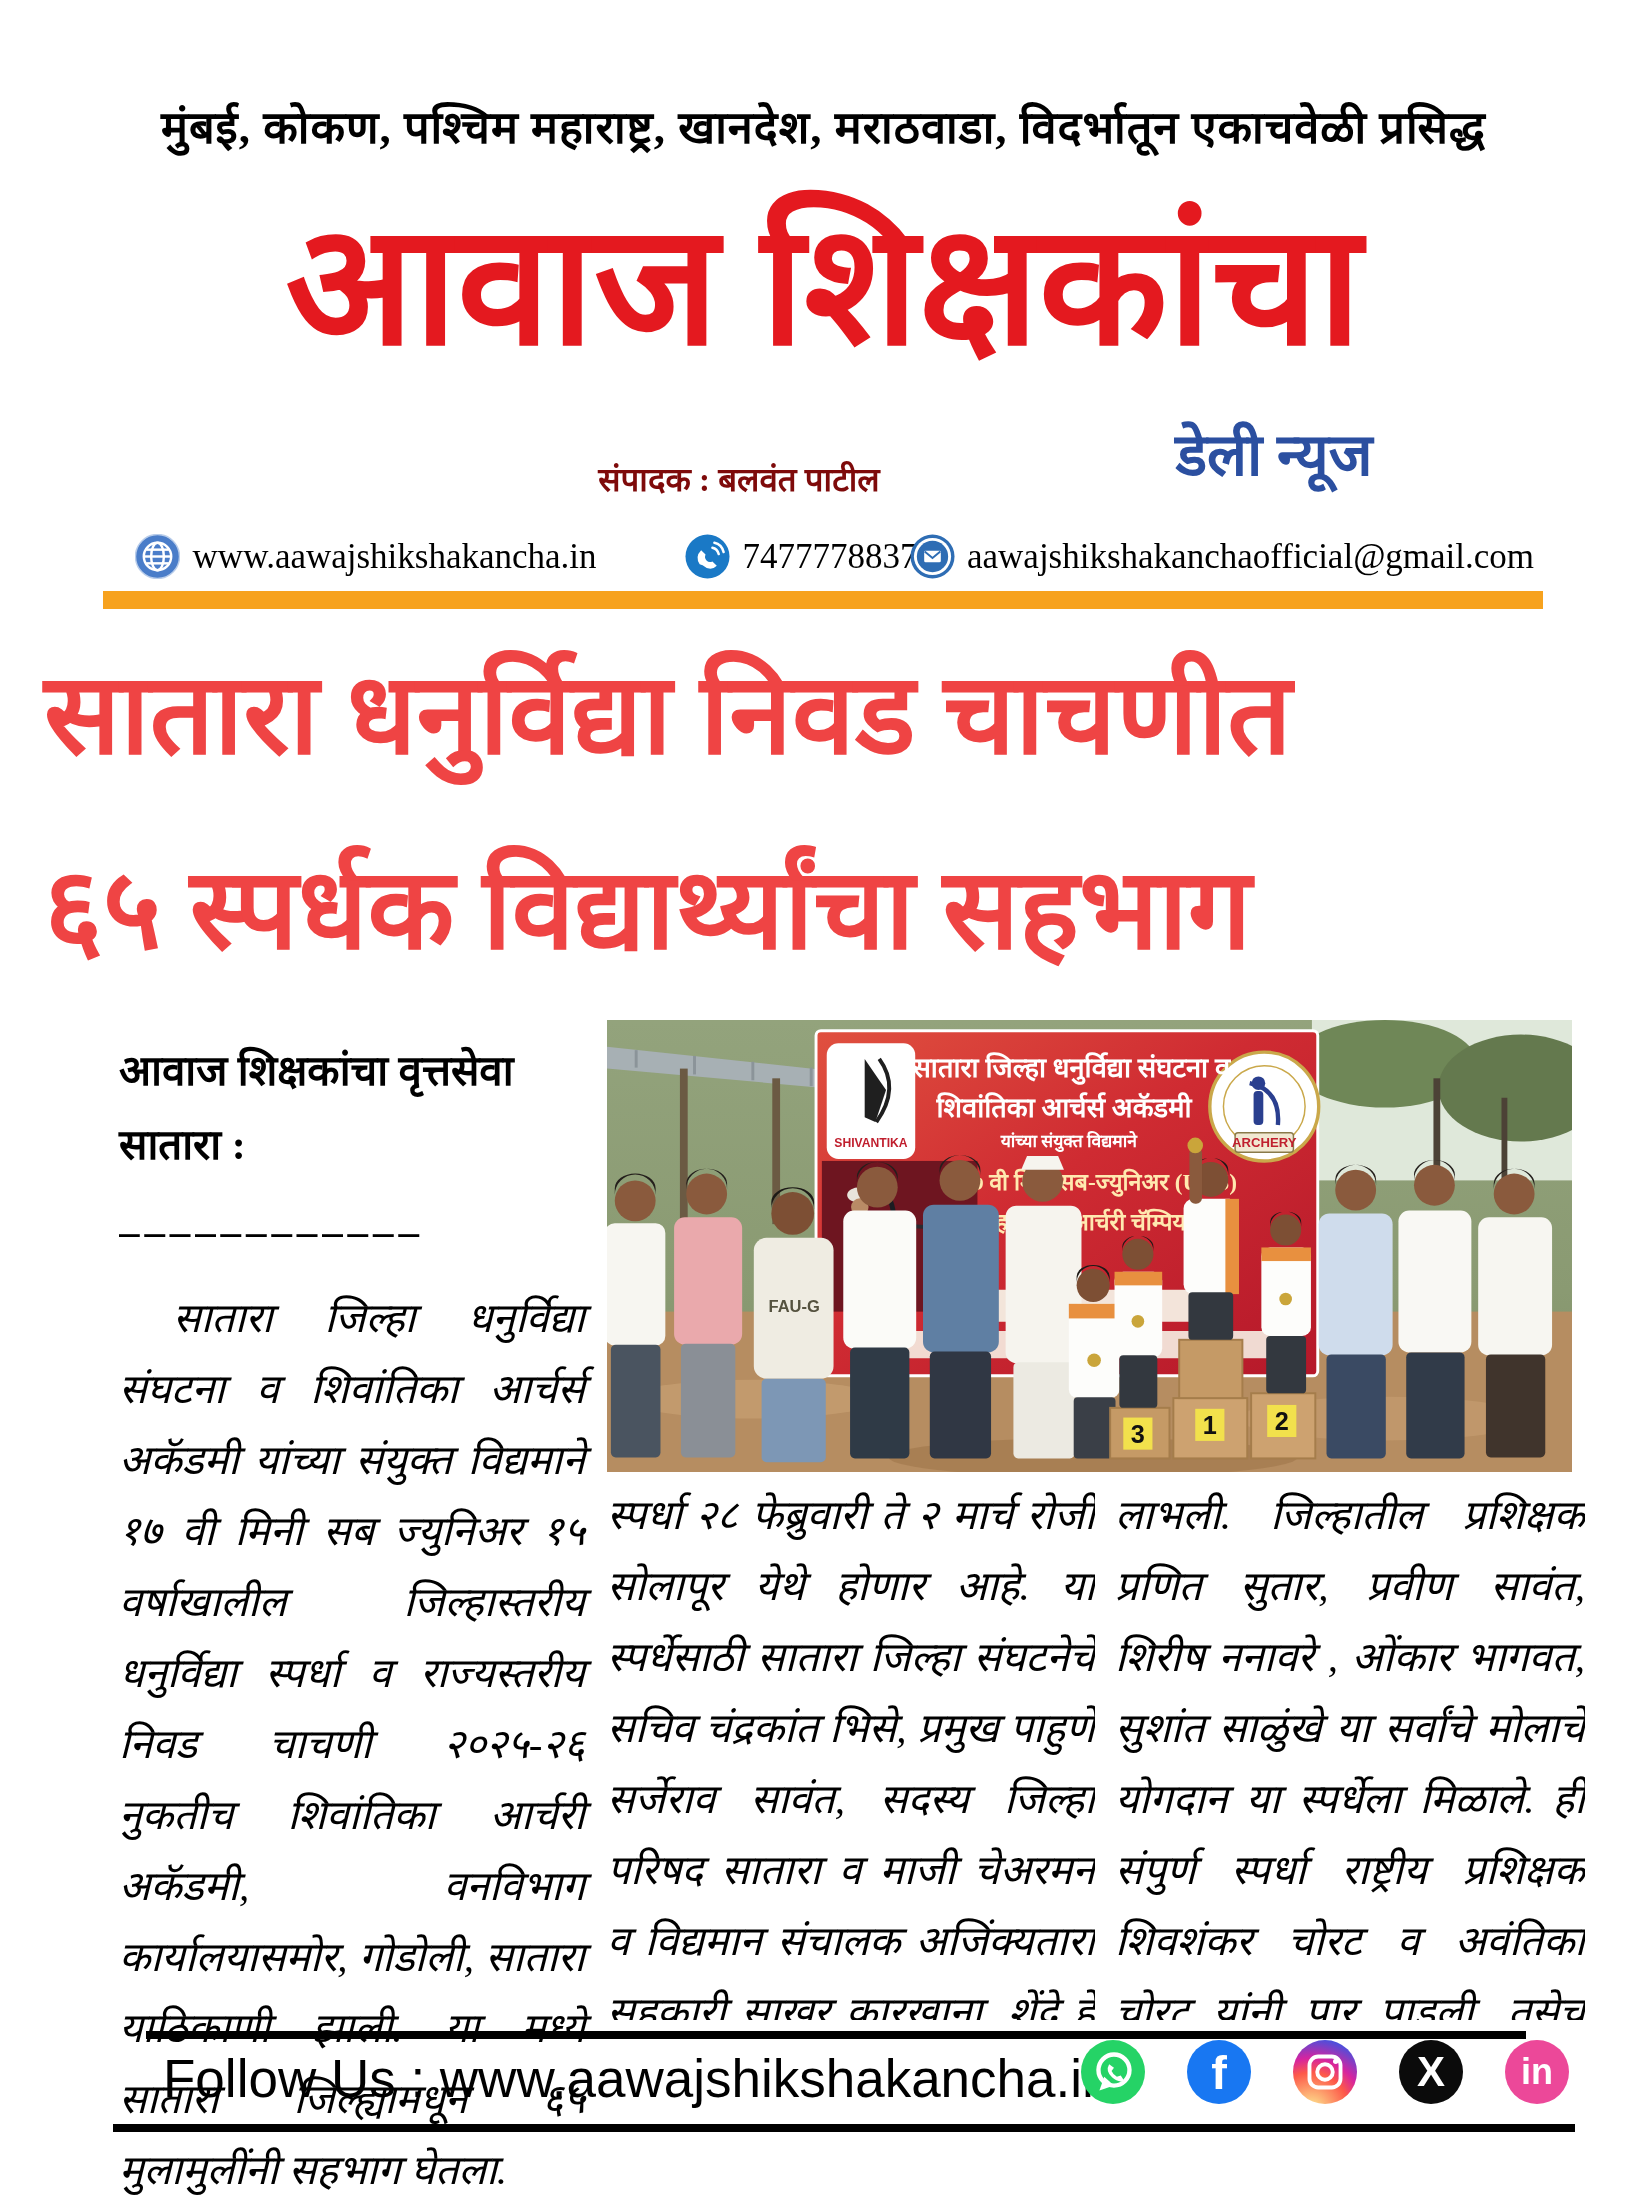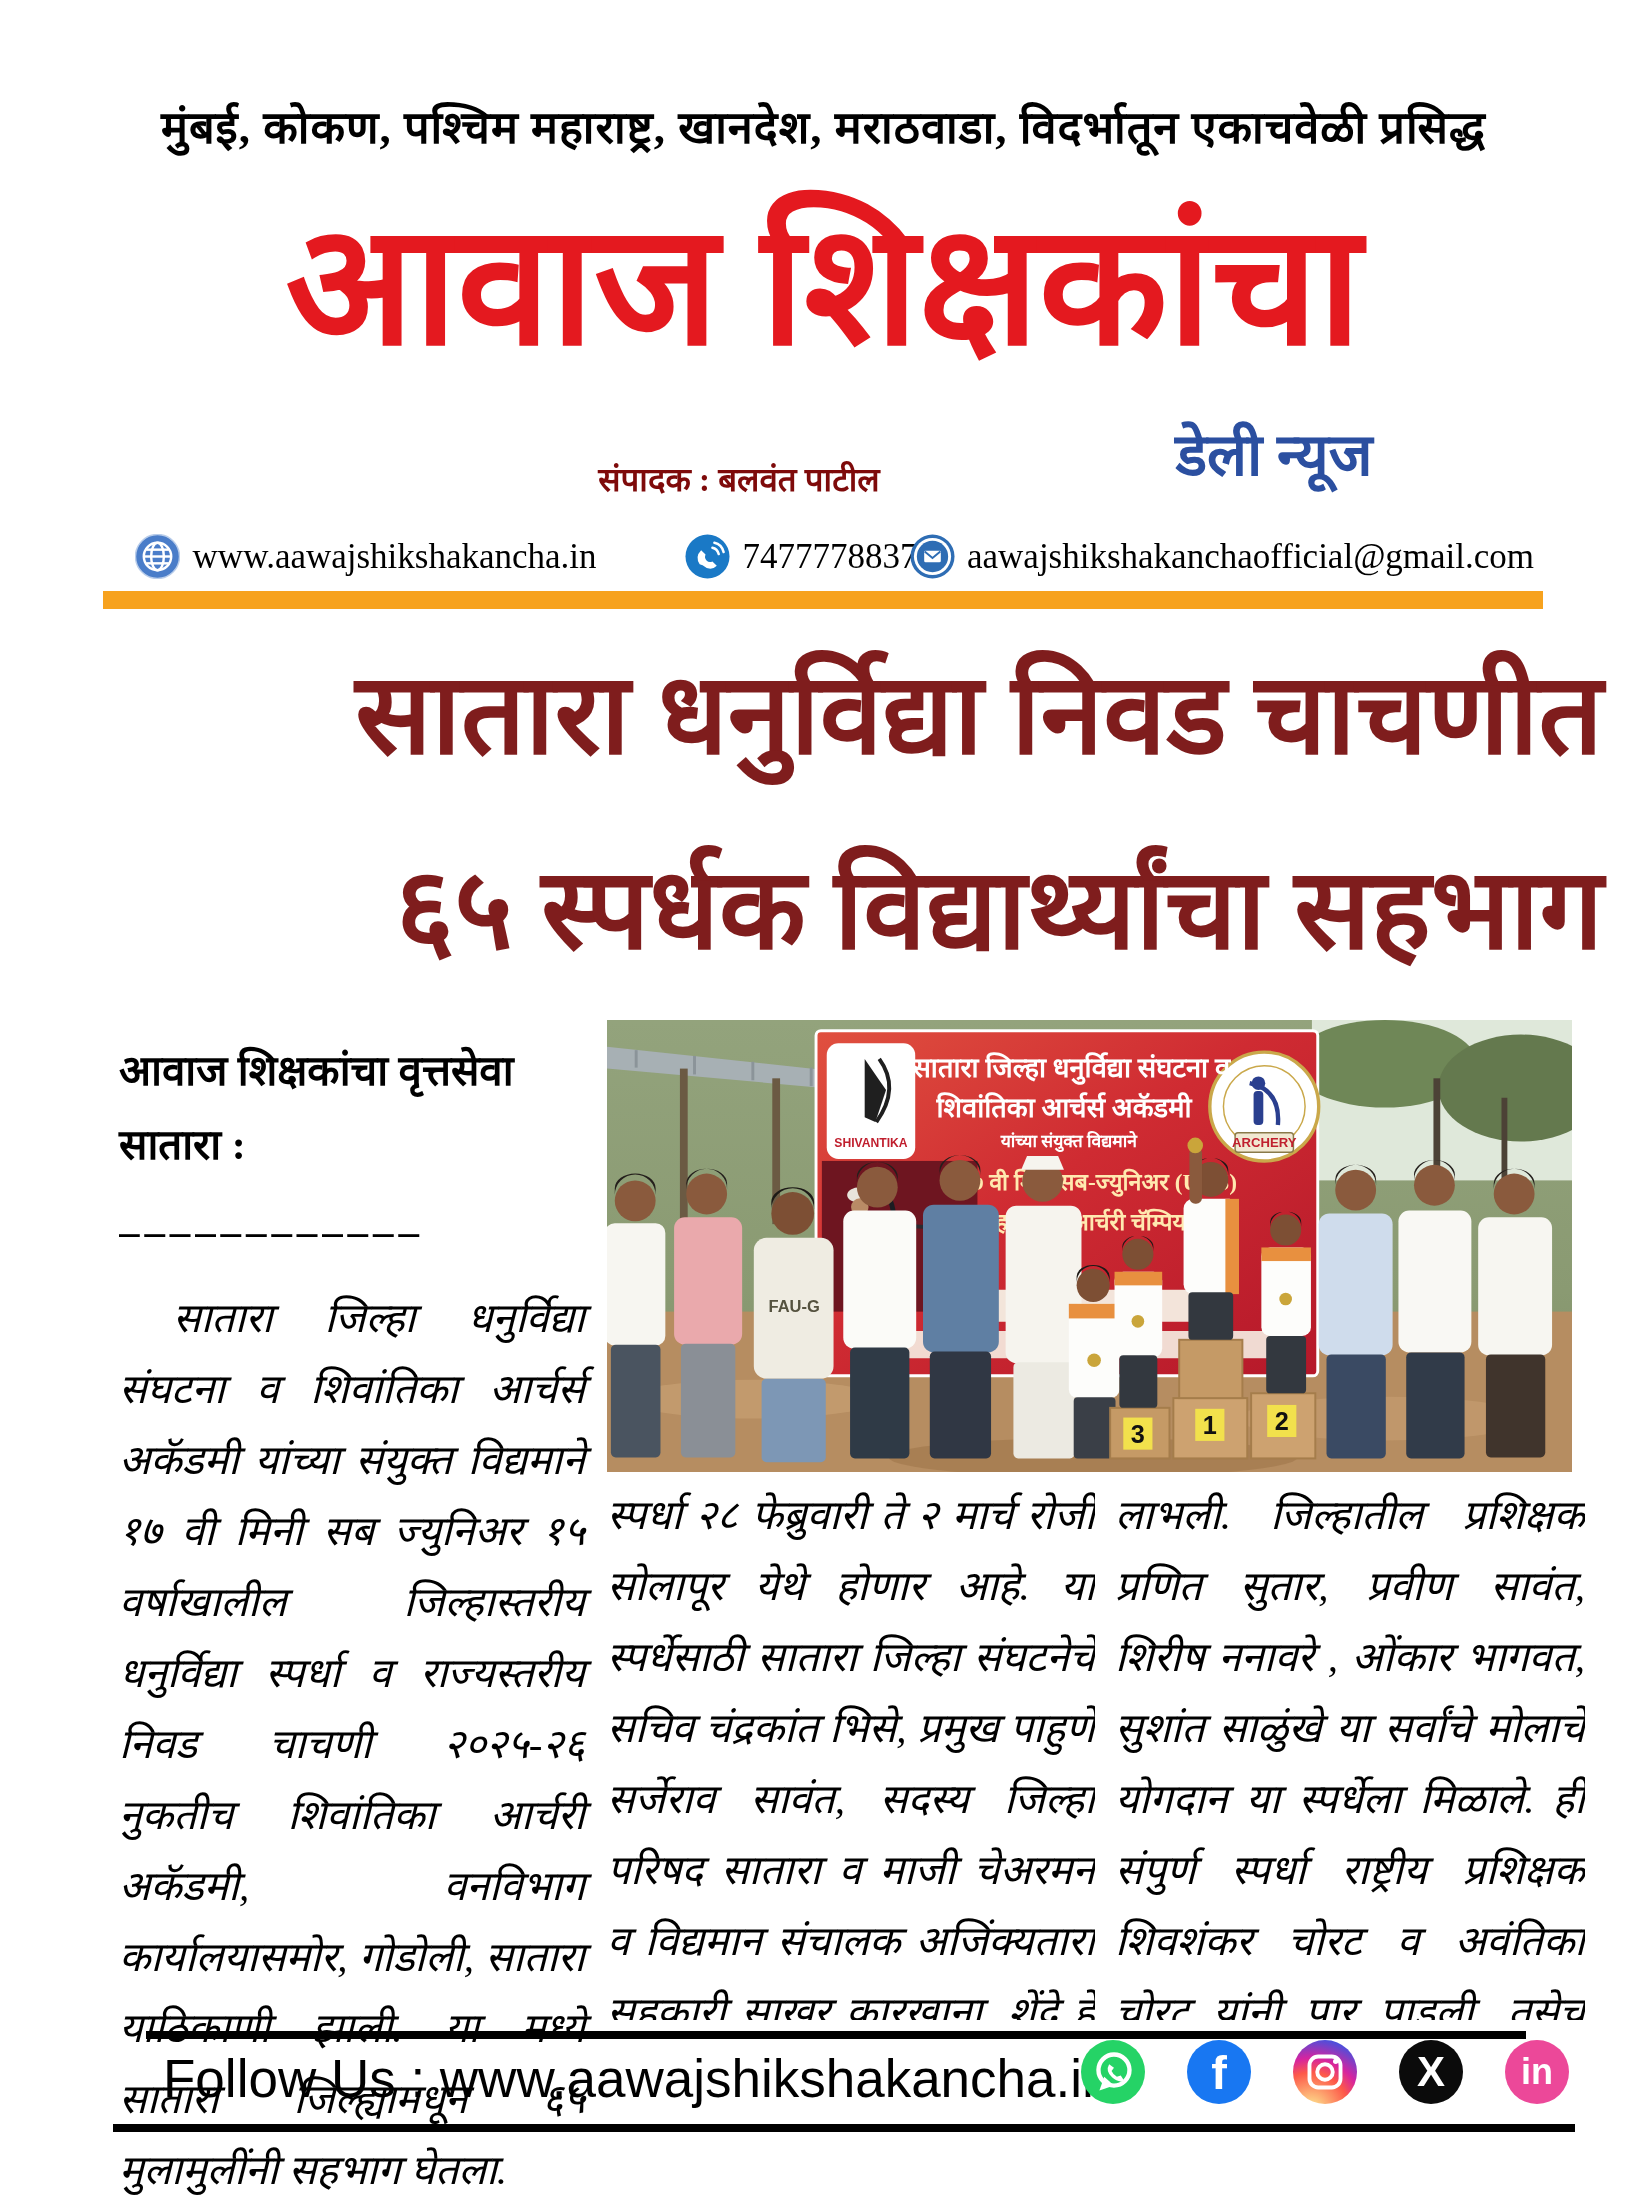--- a/index.html
+++ b/index.html
@@ -15,22 +15,22 @@
   .edition{position:absolute;top:412px;left:1089px;width:370px;text-align:center;
            font-size:59px;font-weight:bold;color:#2b4fa0;}
   
   .contact-item{position:absolute;display:flex;align-items:center;gap:12.6px;font-size:35px;}
   .ci-1{left:135px;top:534px;}
   .ci-2{left:685px;top:534px;align-items:center;}
   .ci-3{left:910px;top:534px;gap:12px;}
   .cicon{width:45px;height:45px;flex:0 0 auto;}
   .orange-bar{position:absolute;top:591px;left:103px;width:1440px;height:17.5px;background:#f7a21e;}
   
-  .headline{position:absolute;top:617px;left:44px;width:1559px;text-align:right;
-            color:#7f1d1d;font-weight:bold;font-size:113px;line-height:195px;}
+  .headline{position:absolute;top:617px;left:44px;width:1559px;text-align:left;
+            color:#ef4444;font-weight:bold;font-size:113px;line-height:195px;}
   
   .photo{position:absolute;top:1020px;left:607px;width:965px;height:452px;background:#8fa07a;}
   .photo svg{display:block;width:100%;height:100%;}
   
   .col{position:absolute;text-align:justify;font-size:41px;line-height:71px;}
   .col-1{top:1034px;left:119px;width:466px;}
   .col-2{top:1480px;left:607px;width:488px;height:540px;overflow:hidden;}
   .col-3{top:1480px;left:1115px;width:470px;height:540px;overflow:hidden;}
   .byline{font-weight:bold;text-align:left;font-size:42px;line-height:74px;}
   .divider{font-weight:bold;letter-spacing:4.9px;margin:13.6px 0 16.5px 0;text-align:left;

